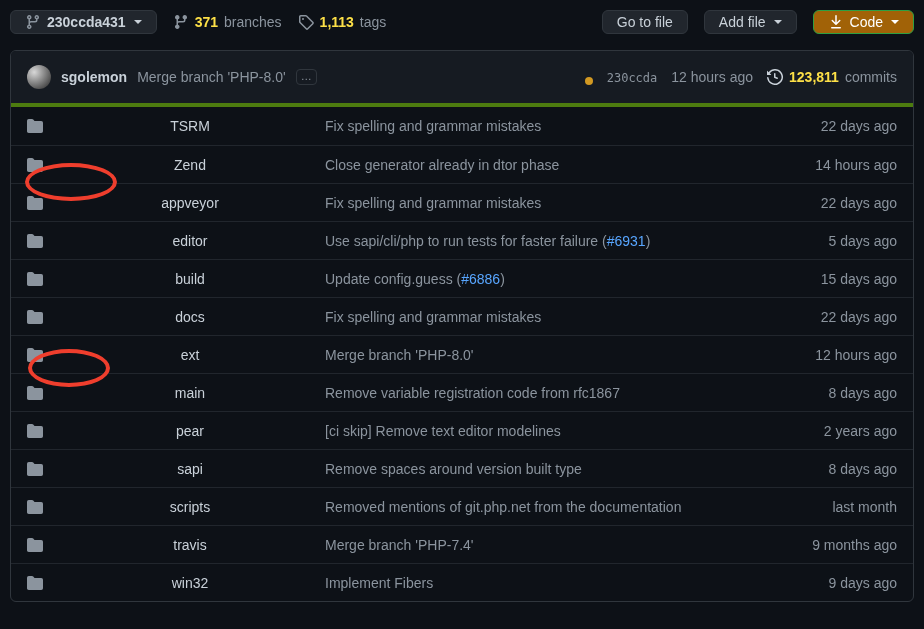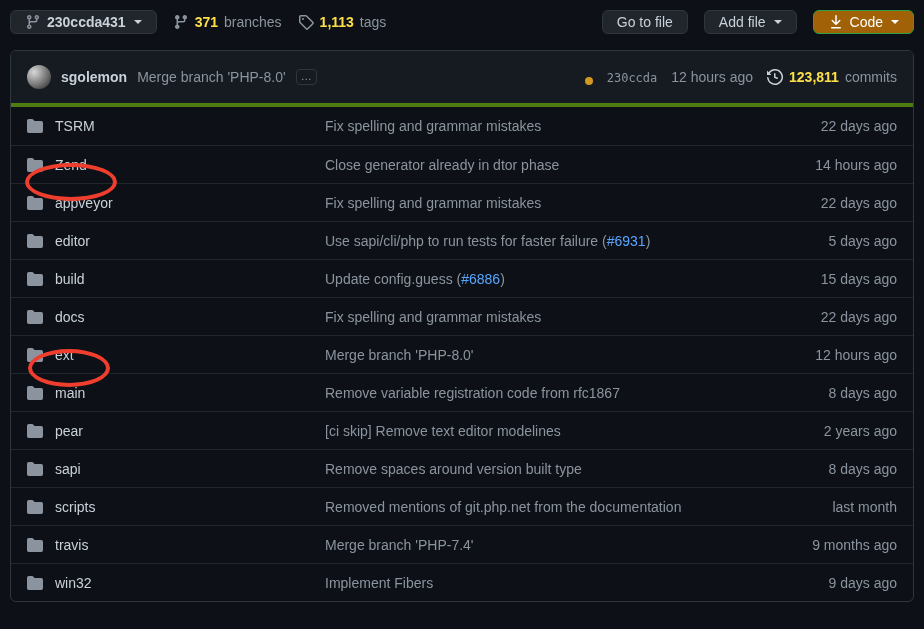--- a/index.html
+++ b/index.html
@@ -61,21 +61,21 @@
   .files { }
   .row {
     display: flex;
     align-items: center;
     padding: 8px 16px;
     border-top: 1px solid #21262d;
     min-height: 38px;
   }
   .row:first-child { border-top: none; }
   .col-icon { width: 28px; display: flex; align-items: center; }
-  .col-name { width: 270px; display: flex; align-items: center; }
+  .col-name { width: 270px; display: flex; align-items: center; justify-content: center; }
   .col-name a { color: #c9d1d9; text-decoration: none; }
   .col-msg { flex: 1; color: #8b949e; overflow: hidden; white-space: nowrap; text-overflow: ellipsis; }
   .col-msg a.link { color: #58a6ff; text-decoration: none; text-align: right; }
   .col-time { width: 130px; text-align: right; color: #8b949e; }
   .folder-svg { fill: #8b949e; }
   .circle {
     position: absolute;
     border: 4px solid #ef3e2d;
     border-radius: 50%;
     pointer-events: none;

